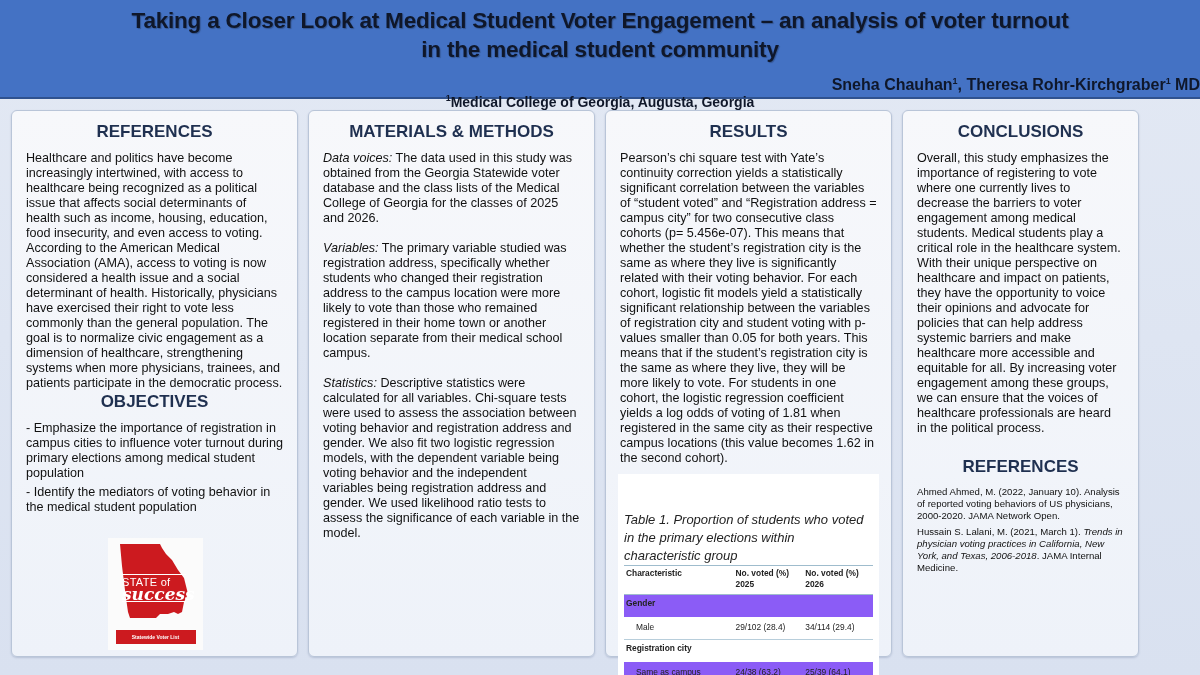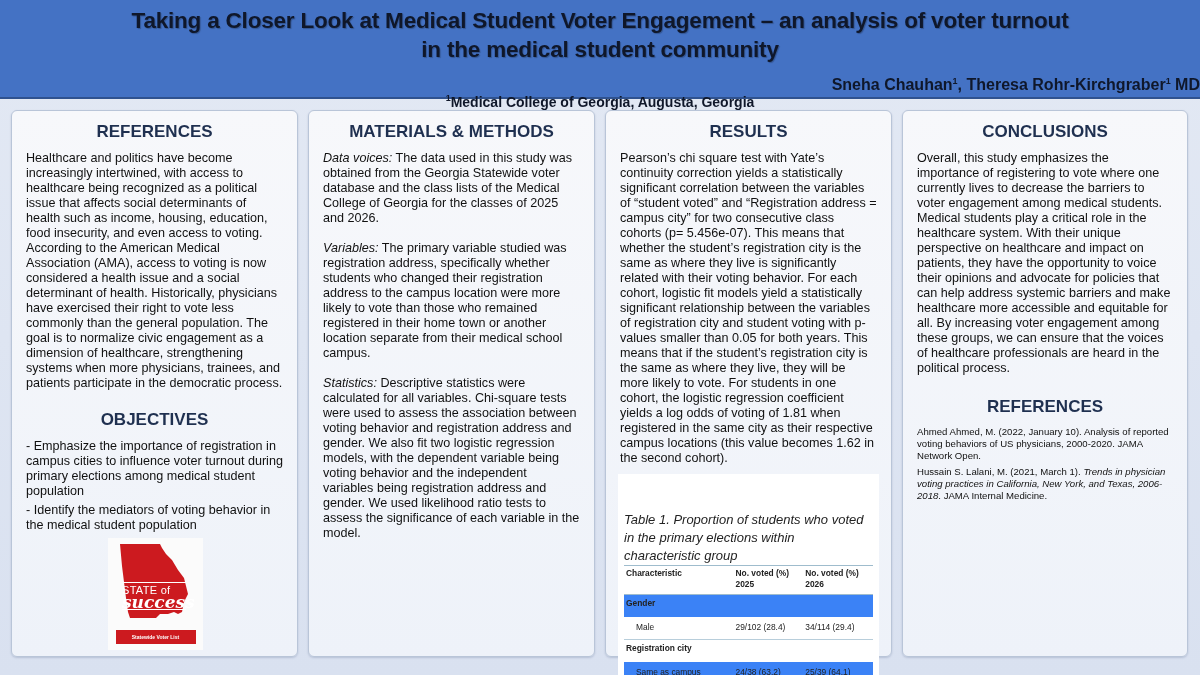--- a/index.html
+++ b/index.html
@@ -30,65 +30,65 @@
     position: absolute; top: 110px; height: 547px;
     background: linear-gradient(180deg, #f7f8fb 0%, #eef2f9 100%);
     border: 1px solid #b9c5d8;
     border-radius: 6px;
     box-shadow: 0 1px 2px rgba(80,100,140,0.25);
     padding: 10px 14px;
   }
   .p1 { left: 11px;  width: 287px; }
   .p2 { left: 308px; width: 287px; }
   .p3 { left: 605px; width: 287px; }
-  .p4 { left: 902px; width: 286px; }
+  .p4 { left: 902px; width: 237px; }
 
   .sec-title {
     text-align: center; font-weight: bold; font-size: 17px;
     color: #1f3050; line-height: 22px; margin-bottom: 8px;
   }
   .body-text {
     font-size: 12.6px; line-height: 15px; color: #111;
   }
   .body-text i { font-style: italic; }
   .p1 .body-text { padding-left: 0px; }
   .gap { height: 15px; }
 
-  .obj-title { margin-top: 18px; }
+  .obj-title { }
   .obj-item { font-size: 12.6px; line-height: 15px; color: #111; margin-bottom: 4px; }
 
   .logo {
     position: absolute; left: 96px; top: 427px; width: 95px; height: 112px;
     background: #fbfbfb;
     display: flex; flex-direction: column; align-items: center; justify-content: flex-end;
     padding-bottom: 6px;
   }
   .logo svg { position: absolute; left: 8px; top: 4px; }
   .logo-banner {
     position: relative; z-index: 2;
     background: #cc1a1f; color: #fff; font-size: 5px; font-weight: bold;
     width: 80px; height: 14px; line-height: 14px; text-align: center;
   }
   .logo-text {
     position: absolute; z-index: 2; left: 14px; top: 36px; width: 64px;
-    color: #fff; text-align: left; margin-top: 8px;
+    color: #fff; text-align: left;
   }
   .logo-state { font-size: 11px; line-height: 12px; letter-spacing: 0.3px; border-top: 1px solid #fff; padding-top: 1px; }
   .logo-success { font-size: 17px; line-height: 13px; font-style: italic; font-weight: bold; font-family: "DejaVu Serif", serif; border-bottom: 1px solid #fff; }
 
   .table-wrap {
     margin-top: 8px; margin-left: -2px; margin-right: -2px;
     background: #ffffff; padding: 4px 6px 10px 6px;
   }
   .tbl-caption { font-size: 13px; font-style: italic; line-height: 18px; color: #222; margin-top: 33px; }
   table { width: 100%; border-collapse: collapse; font-size: 8.4px; color: #222; }
   th { text-align: left; font-weight: bold; vertical-align: top; padding: 2px 2px 4px 2px; border-top: 1px solid #9fbccd; border-bottom: 1px solid #9fbccd; line-height: 11px; }
   td { padding: 0 2px; height: 23px; vertical-align: middle; line-height: 11px; }
   tr.group td { font-weight: bold; height: 22px; vertical-align: top; padding-top: 3px; }
-  tr.shade td { background: #3b82f6; }
+  tr.shade td { background: #8b5cf6; }
   tr.row td { border-bottom: 1px solid #b8cedb; }
   td.indent { padding-left: 12px; }
   tr.last td { border-bottom: 1px solid #9fbccd; margin-top: 25px; }
 
   .ref-title { margin-top: 20px; }
   .ref { font-size: 9.6px; line-height: 12px; color: #111; margin-bottom: 4px; }
   .ref i { font-style: italic; }
 
   .footnote {
     position: absolute; left: 20px; top: 662px; width: 60px; height: 6px;

